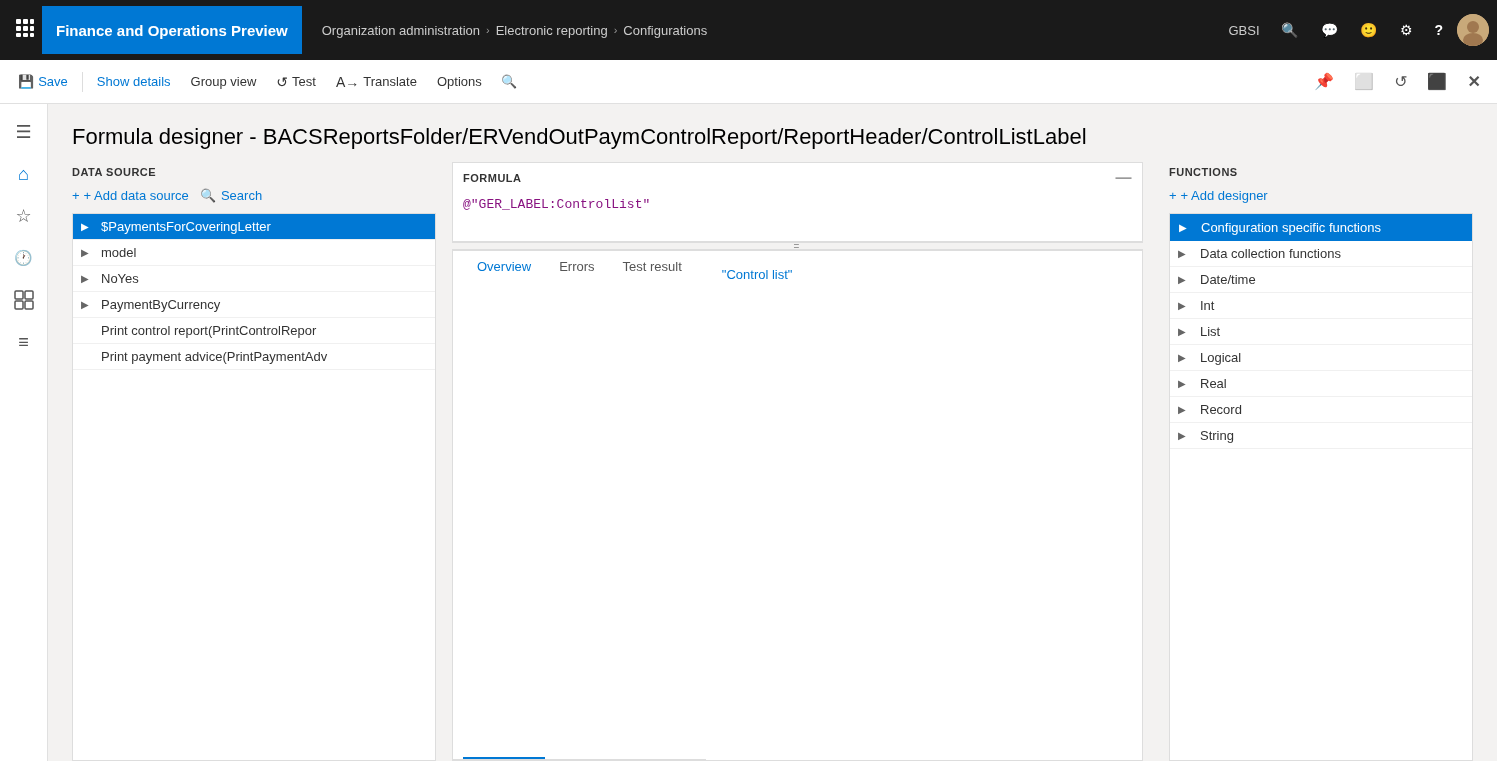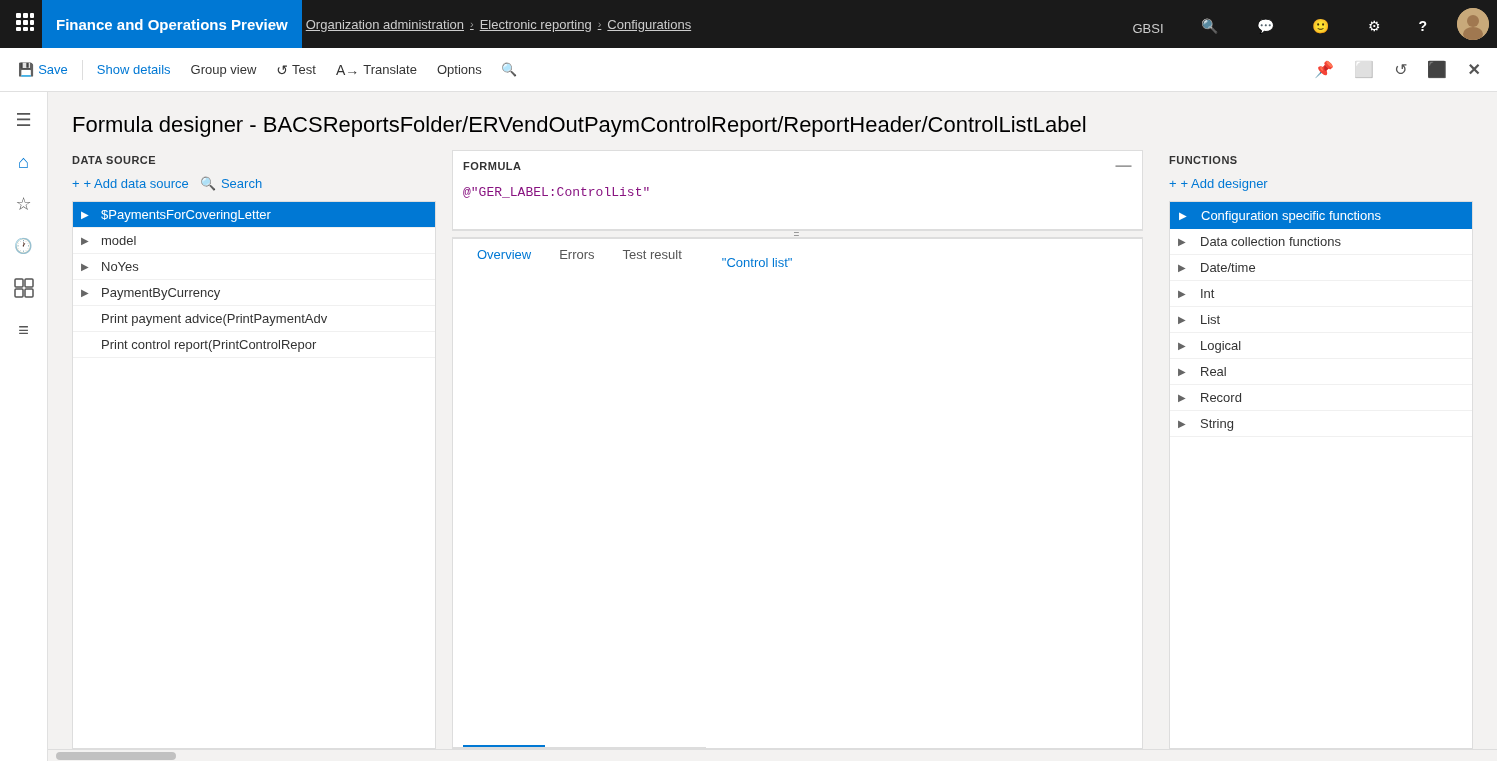--- a/index.html
+++ b/index.html
@@ -2,29 +2,29 @@
 <html><head>
   <meta charset="utf-8">
   <style>
     * { box-sizing: border-box; margin: 0; padding: 0; }
     body { font-family: 'Segoe UI', Arial, sans-serif; font-size: 13px; background: #f3f2f1; overflow: hidden; width: 1497px; height: 761px; }
 
     
     .top-bar {
       display: flex; align-items: center;
       background: #1a1a1a; color: #fff;
-      height: 48px; padding: 0 8px;
+      height: 60px; padding: 0 8px;
       flex-shrink: 0;
     }
     .app-menu-btn { color: #fff; background: none; border: none; cursor: pointer; padding: 8px; font-size: 18px; }
     .app-title { background: #0078d4; color: #fff; padding: 4px 14px; font-size: 15px; font-weight: 600; margin-right: 4px; white-space: nowrap; height: 48px; display: flex; align-items: center; }
-    .breadcrumb { display: flex; align-items: center; color: #ccc; font-size: 13px; flex: 1; margin-left: 0; text-decoration: underline; }
+    .breadcrumb { display: flex; align-items: center; color: #ccc; font-size: 13px; flex: 1; margin-left: 16px; }
     .breadcrumb-item { color: #ccc; cursor: pointer; }
     .breadcrumb-sep { margin: 0 6px; color: #999; font-size: 11px; }
-    .top-right { display: flex; align-items: flex-end; gap: 22px; margin-left: auto; }
+    .top-right { display: flex; align-items: center; gap: 6px; margin-left: auto; }
     .top-right-item { color: #fff; background: none; border: none; cursor: pointer; padding: 6px 8px; font-size: 14px; border-radius: 2px; }
     .org-label { color: #ccc; font-size: 13px; padding: 4px 8px; }
     .avatar { width: 32px; height: 32px; border-radius: 50%; background: #c8a97a; display: flex; align-items: center; justify-content: center; overflow: hidden; cursor: pointer; }
 
     
     .action-bar {
       display: flex; align-items: center;
       background: #fff; border-bottom: 1px solid #e0e0e0;
       height: 44px; padding: 0 8px;
       flex-shrink: 0;
@@ -278,25 +278,25 @@
           <div class="tree-item">
             <span class="tree-chevron">▶</span>
             <span>NoYes</span>
           </div>
           <div class="tree-item">
             <span class="tree-chevron">▶</span>
             <span>PaymentByCurrency</span>
           </div>
           <div class="tree-item">
             <span class="tree-chevron">&nbsp;</span>
+            <span>Print control report(PrintControlRepor</span>
+          </div>
+          <div class="tree-item">
+            <span class="tree-chevron">&nbsp;</span>
             <span>Print payment advice(PrintPaymentAdv</span>
-          </div>
-          <div class="tree-item">
-            <span class="tree-chevron">&nbsp;</span>
-            <span>Print control report(PrintControlRepor</span>
           </div>
         </div>
       </div>
 
       <div class="center-panel">
         <div class="formula-area">
           <div class="formula-label">
             <span>FORMULA</span>
             <span style="cursor:pointer; color:#999; font-size:16px;">—</span>
           </div>

